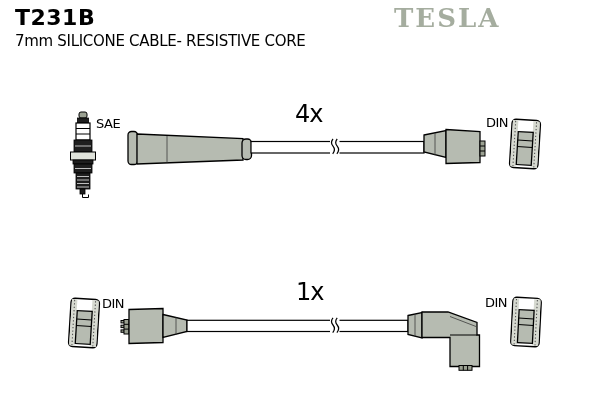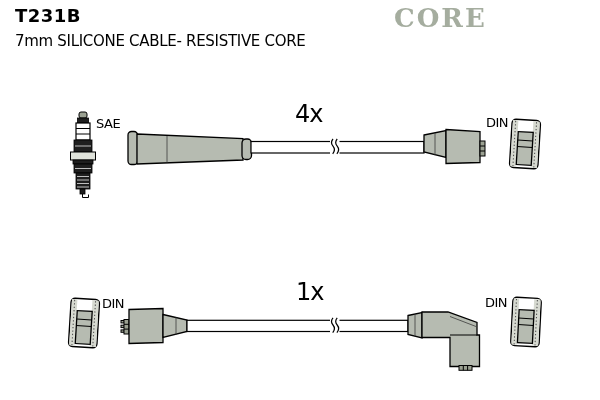--- a/index.html
+++ b/index.html
@@ -1,19 +1,19 @@
 <!DOCTYPE html>
 <html style="--connector-gray: #b6bbb1; --connector-dark: #9ba192; --logo-gray: #a5ad9f; --stipple: #d6d9d0; --outline: #000000;"><head>
 <meta charset="utf-8">
 <style>
   html,body{margin:0;padding:0;background:#fff;}
   #canvas{position:relative;width:600px;height:400px;background:#fff;overflow:hidden;
           font-family:"DejaVu Sans",sans-serif;}
   
-  .part-number{position:absolute;left:15px;top:6px;font-size:18px;font-weight:bold;
+  .part-number{position:absolute;left:15px;top:6px;font-size:22px;font-weight:bold;
                color:#000;letter-spacing:0.5px;line-height:1.1;}
   .subtitle{position:absolute;left:15px;top:32px;font-size:15px;color:#000;letter-spacing:-0.3px;}
   .brand{position:absolute;left:394px;top:5px;width:200px;font-family:"DejaVu Serif",serif;
          font-weight:bold;font-size:26px;line-height:26px;letter-spacing:2px;
          color:var(--logo-gray,#a5ad9f);}
   
   .cg{fill:var(--connector-gray,#b6bbb1);stroke:#000;stroke-width:1.3;}
   .cd{fill:var(--connector-dark,#9ba192);stroke:#000;stroke-width:1;}
   .wh{fill:#fff;stroke:#000;stroke-width:1.2;}
   .dk{fill:#1f1f1f;stroke:#000;stroke-width:0.8;}
@@ -28,21 +28,21 @@
   text.lbl{font-family:"DejaVu Sans",sans-serif;font-size:13px;letter-spacing:-0.5px;fill:#000;}
   text.qty{font-family:"DejaVu Sans",sans-serif;font-size:24px;letter-spacing:-1px;fill:#000;}
 </style>
 </head>
 <body>
 
 <div id="canvas">
 
   <div class="part-number">T231B</div>
   <div class="subtitle">7mm SILICONE CABLE- RESISTIVE CORE</div>
-  <div class="brand">CORE</div>
+  <div class="brand">TESLA</div>
 
   <svg width="600" height="400" viewBox="0 0 600 400" style="position:absolute;left:0;top:0;">
 
     <defs>
 
       <g id="din-sleeve">
         <rect x="0.8" y="0.8" width="28.4" height="48.4" rx="4" fill="#fff" stroke="#000" stroke-width="1.4"></rect>
         <rect class="stip" x="1.6" y="1.8" width="5.4" height="46.4"></rect>
         <path class="dash" d="M4.3,2.5 V48"></path>
         <rect class="stip" x="22" y="1.8" width="6.4" height="46.4"></rect>

